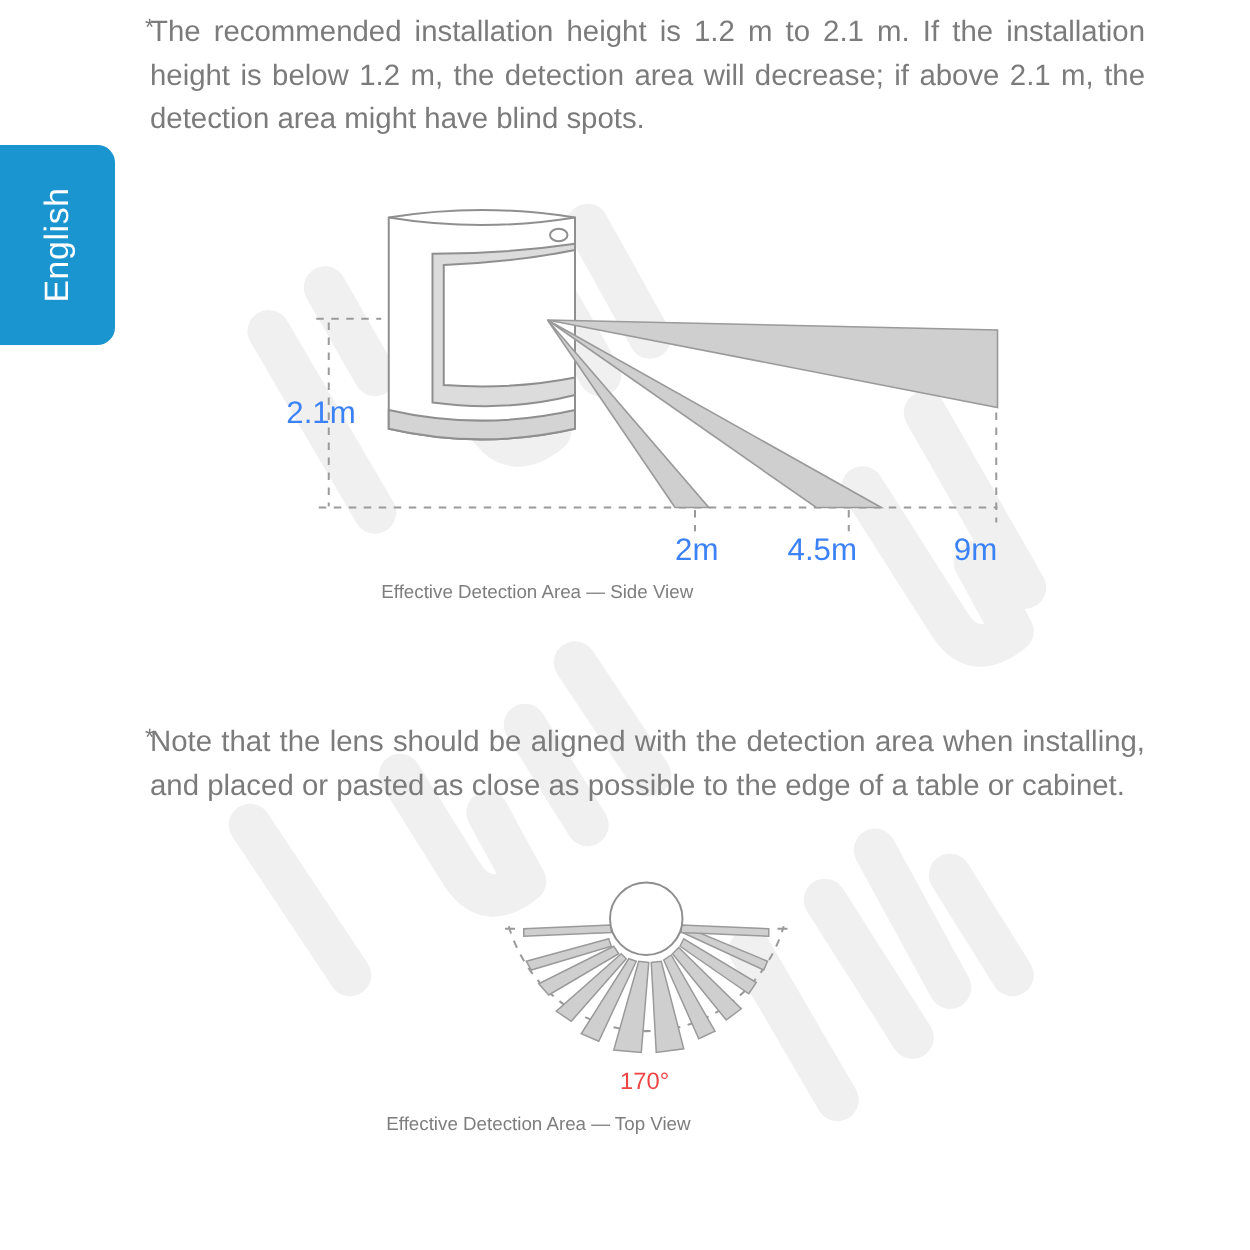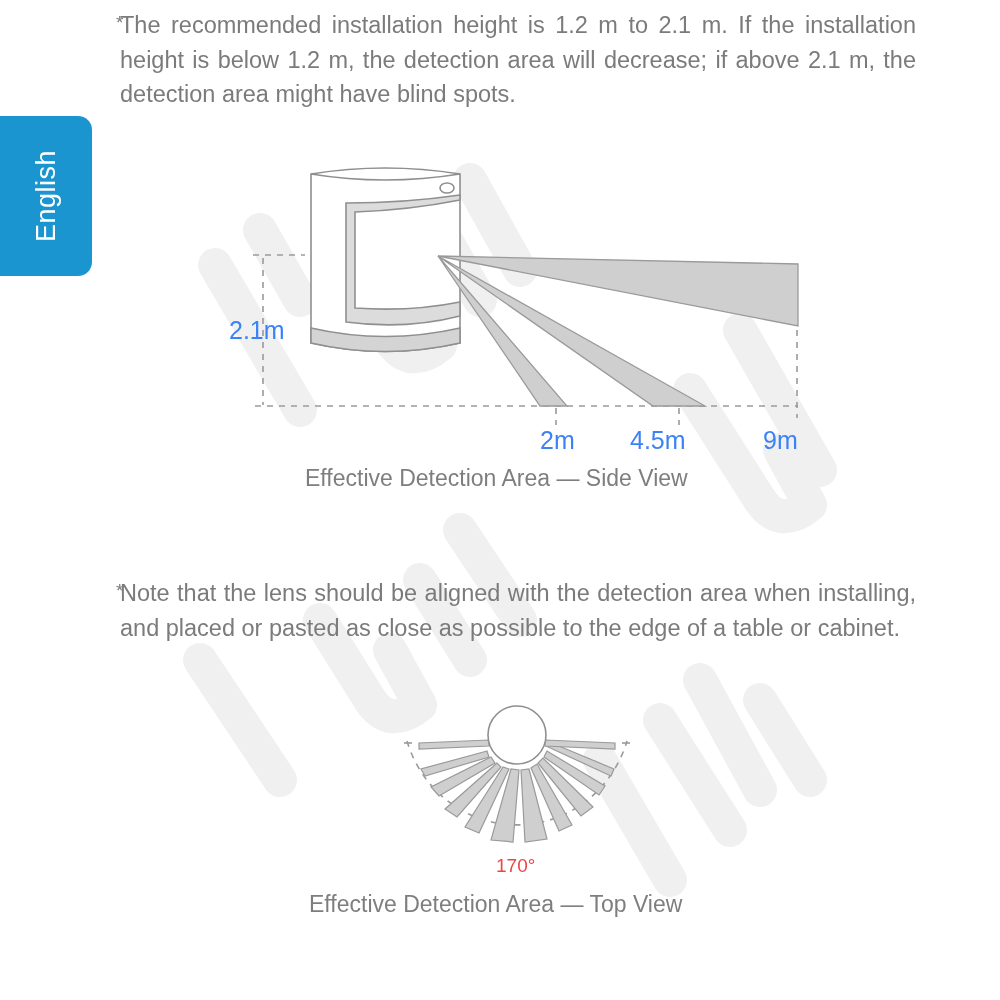--- a/index.html
+++ b/index.html
@@ -23,21 +23,21 @@
     position: absolute; left: 116px; width: 800px;
     font-size: 23.5px; line-height: 34.5px; color: #7b7b7b;
     text-align: justify;
   }
   .note .star { position: absolute; left: 0; top: -2px; font-size: 19px; }
   .note .body { margin-left: 4px; display: block; }
   .note1 { top: 8px; }
   .note2 { top: 576px; }
   .diagram { position: absolute; left: 0; top: 0; }
   .label { position: absolute; color: #8a8a8a; white-space: nowrap; }
-  .caption { font-size: 23px; color: #7e7e7e; }
+  .caption { font-size: 15px; color: #7e7e7e; }
   .tick { font-size: 25px; color: #3b82f6; }
 </style>
 </head>
 <body>
 
 <svg class="watermark" width="1000" height="1000" viewBox="0 0 1000 1000">
   <g fill="none" stroke="#f0f0f0" stroke-width="34" stroke-linecap="round" stroke-linejoin="round">
 
     <path d="M215 265 L300 410 M260 230 L300 300 M330 250 L390 340 Q410 370 440 345 L410 290 M440 230 L480 300 M470 180 L520 270"></path>
 

